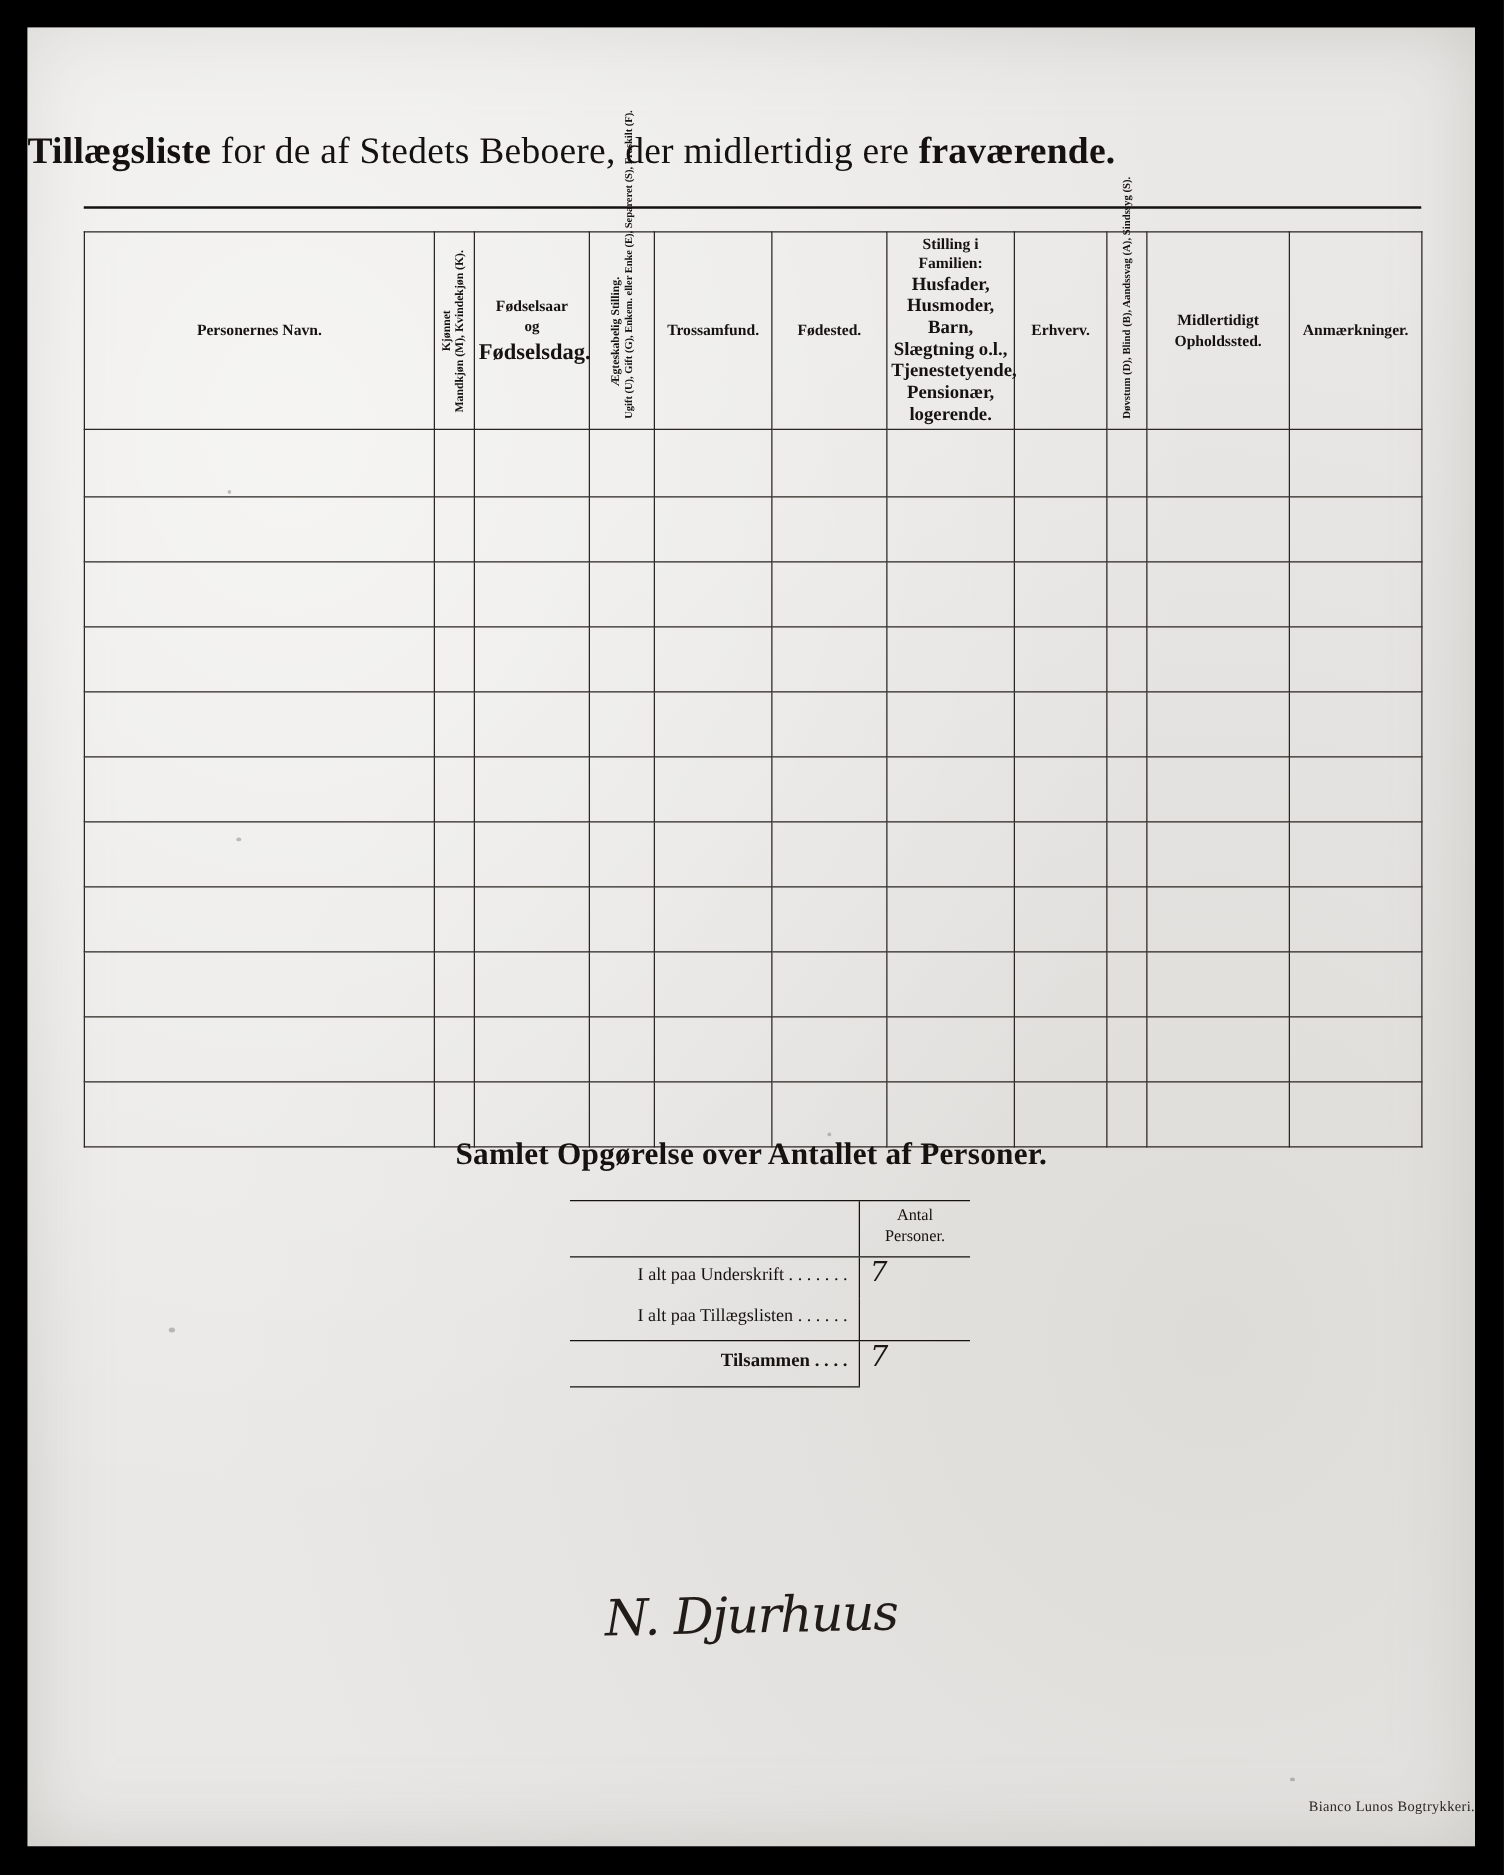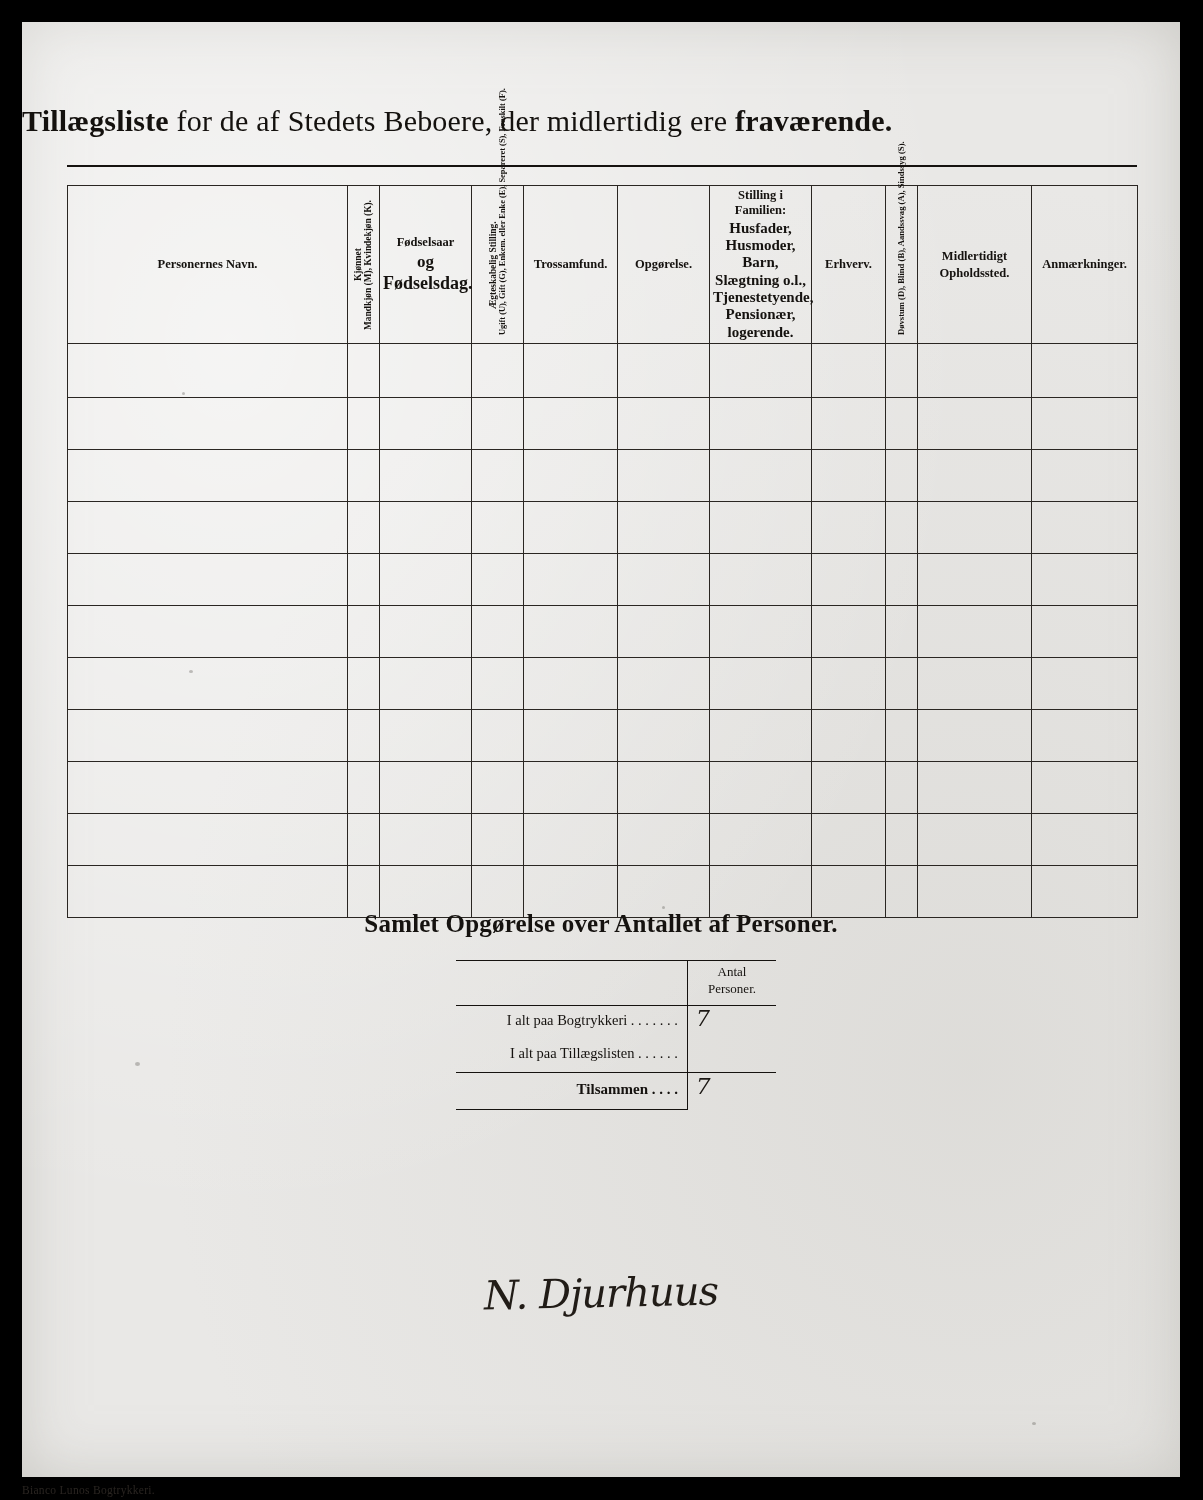--- a/index.html
+++ b/index.html
@@ -234,25 +234,24 @@
     font-style: italic;
     color: #211c17;
     letter-spacing: -1px;
     transform: rotate(-1.2deg);
   }
   .printer {
     position: absolute;
     left: 0;
     top: 1418px;
     width: 100%;
-    text-align: left;
+    text-align: right;
     font-size: 11.5px;
     color: #2a2521;
     letter-spacing: 0.3px;
-    margin-top: 44px;
   }
 
   
   .speck {
     position: absolute;
     background: rgba(90,86,80,0.35);
     border-radius: 50%;
   }
 </style>
 </head>
@@ -294,34 +293,34 @@
           <span>Personernes Navn.</span>
         </th>
         <th>
           <span class="vert">
             <span>Kjønnet</span>
             <span>Mandkjøn (M), Kvindekjøn (K).</span>
           </span>
         </th>
         <th>
           <span>Fødselsaar</span>
-          <span class="sub" style="font-size:17px">og</span>
+          <span class="sub" style="font-size:12px">og</span>
           <span class="sub" style="font-size:18px">Fødselsdag.</span>
         </th>
         <th>
           <span class="vert">
             <span>Ægteskabelig Stilling.</span>
             <span style="font-size:8.4px">Ugift (U), Gift (G), Enkem. eller Enke (E), Separeret (S), Fraskilt (F).</span>
           </span>
         </th>
         <th>
           <span>Trossamfund.</span>
         </th>
         <th>
-          <span>Opgørelse.</span>
+          <span>Fødested.</span>
         </th>
         <th>
           <span>Stilling i Familien:</span>
           <span class="sub">Husfader, Husmoder, Barn, Slægtning o.l., Tjenestetyende, Pensionær, logerende.</span>
         </th>
         <th>
           <span>Erhverv.</span>
         </th>
         <th>
           <span class="vert" style="font-size:8.6px">Døvstum (D), Blind (B), Aandssvag (A), Sindssyg (S).</span>
@@ -490,21 +489,21 @@
       <div class="vline"></div>
       <div class="label">
         <div>Antal</div>
         <div>Personer.</div>
       </div>
     </div>
     <div class="rule-a"></div>
 
     <div class="sum-rows">
       <div class="sum-row">
-        <div class="txt">I alt paa Bogtrykkeri . . . . . . .</div>
+        <div class="txt">I alt paa Underskrift . . . . . . .</div>
         <div class="vline"></div>
         <div class="val">7</div>
       </div>
       <div class="sum-row">
         <div class="txt">I alt paa Tillægslisten . . . . . .</div>
         <div class="vline"></div>
         <div class="val"></div>
       </div>
     </div>
     <div class="rule-c"></div>

